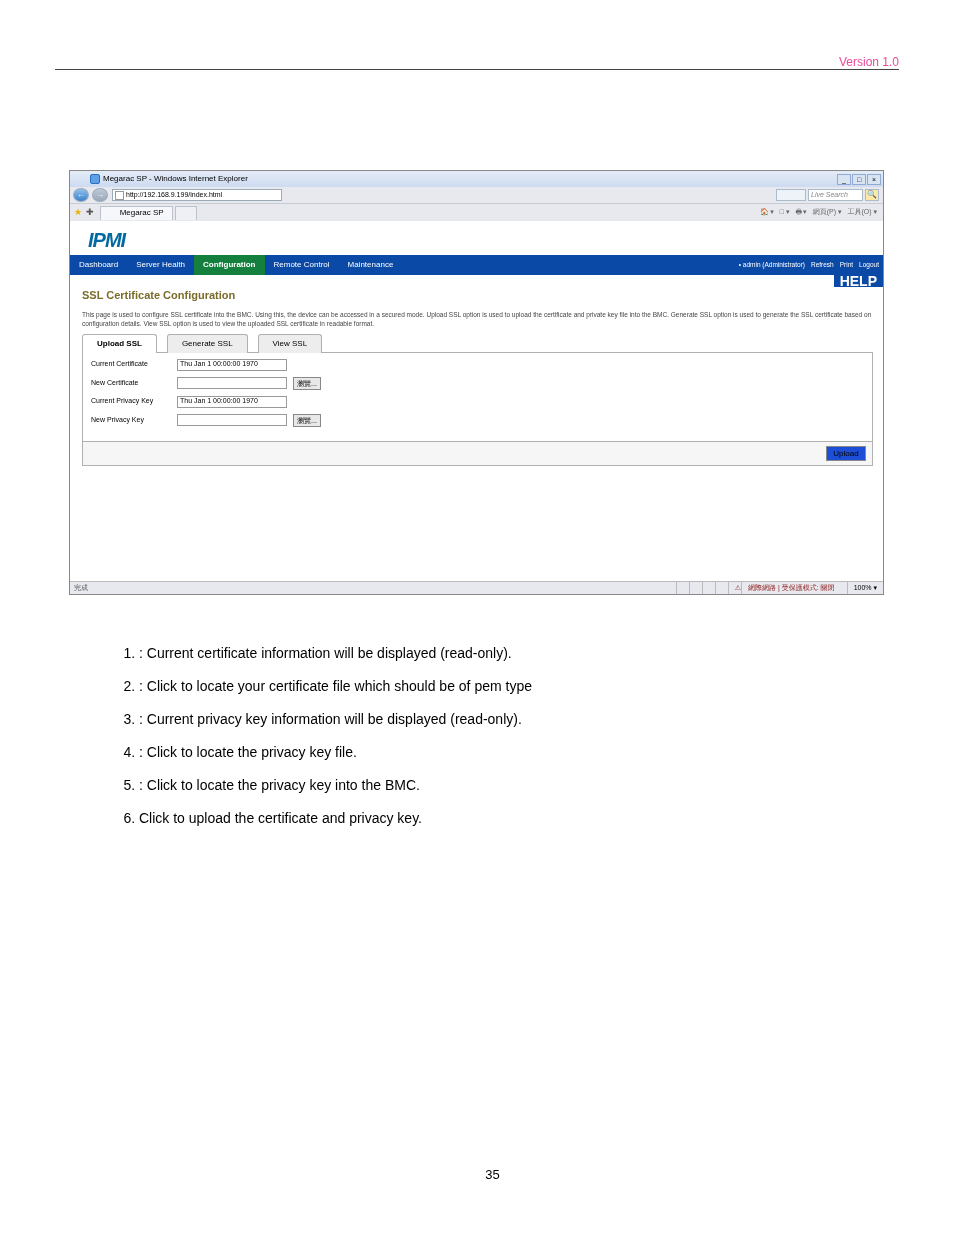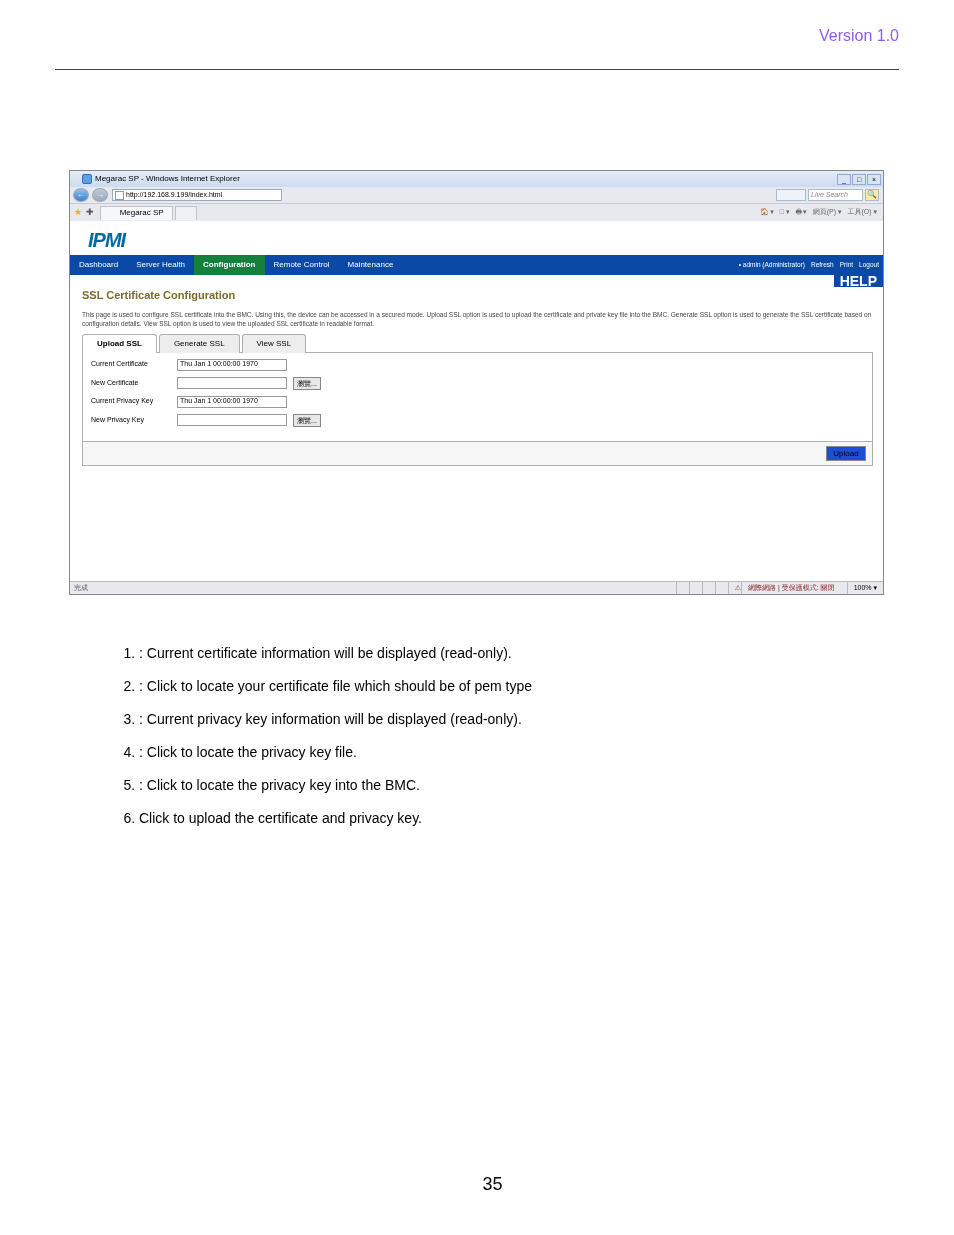--- a/index.html
+++ b/index.html
@@ -1,29 +1,29 @@
 <!DOCTYPE html>
 <html><head>
   <meta charset="utf-8">
   <style>
     * { margin:0; padding:0; box-sizing:border-box; }
     body { width:954px; height:1235px; font-family:Arial,Helvetica,sans-serif; background:#fff; position:relative; }
 
     
     .pg-header { position:relative; height:70px; border-bottom:1px solid #444; margin:0 55px; }
-    .version { position:absolute; right:0; bottom:24px; font-size:16px; color:#8b5cf6; }
+    .version { position:absolute; right:0; bottom:0; font-size:12px; color:#ec4899; }
 
     .content { padding:100px 69px 0 69px; font-size:13px; color:#000; line-height:1.5; }
     .intro-line { margin:0 0 2px 0; }
 
     
     .shot { width:815px; height:425px; border:1px solid #888; position:relative; background:#fff; overflow:hidden; margin-bottom:48px; }
 
     .titlebar { height:16px; background:linear-gradient(#e4ecf7,#cddaf0); display:flex; align-items:center; justify-content:space-between; font-size:8px; }
-    .titlebar-left { display:flex; align-items:center; gap:3px; padding-left:12px; }
+    .titlebar-left { display:flex; align-items:center; gap:3px; padding-left:20px; }
     .ie-icon { width:10px; height:10px; border:1px solid #2a70c0; border-radius:2px; background:#5ea0e6; }
     .winbtns { display:flex; gap:1px; padding-right:2px; }
     .winbtns span { display:inline-block; width:14px; height:11px; background:#d9e4f3; border:1px solid #8fa9d0; font-size:7px; text-align:center; line-height:9px; }
 
     .addrbar { height:16px; background:#e7e9ee; display:flex; align-items:center; font-size:8px; position:relative; }
     .addrbar .navbtn { width:16px; height:14px; display:inline-flex; align-items:center; justify-content:center; border:1px solid #9ab; border-radius:50%; margin-left:3px; background:linear-gradient(#8fc1ee,#3b82cc); color:#fff; font-size:8px; }
     .addrfield { margin-left:4px; width:170px; height:12px; background:#fff; border:1px solid #9ab; display:flex; align-items:center; padding-left:2px; font-size:7px; }
     .addrfield .pageicon{ width:9px; height:9px; border:1px solid #999; margin-right:2px; background:#fff; }
     .search-right{ margin-left:auto; display:flex; align-items:center; gap:2px; padding-right:4px; }
     .search-drop{ width:30px; height:12px; border:1px solid #abc; background:#eef3fa; }
@@ -43,21 +43,21 @@
     .menubar{ height:20px; background:#0a49a6; display:flex; align-items:center; font-size:8px; color:#fff; position:relative; }
     .menubar .mitem{ padding:0 9px; height:100%; display:flex; align-items:center; }
     .menubar .mitem.sel{ background:#15803d; font-weight:bold; }
     .menubar .rinfo{ position:absolute; right:4px; top:0; bottom:0; display:flex; align-items:center; gap:6px; font-size:6.5px; }
     .menubar .rinfo a{ color:#fff; text-decoration:none; }
     .menubar .help{ position:absolute; right:0; top:20px; background:#0a49a6; color:#fff; font-size:14px; font-weight:bold; padding:0 6px; height:12px; line-height:12px;}
     .app-body{ padding:12px 10px 0 12px; }
     .panel-title{ font-size:11px; font-weight:bold; color:#7a6b2a; margin-bottom:6px; }
     .panel-desc{ font-size:6.5px; color:#444; line-height:1.4; margin-bottom:6px; }
 
-    .ssl-tabs{ display:flex; gap:2px; margin-bottom:0; position:relative; z-index:1; }
+    .ssl-tabs{ display:flex; gap:10px; margin-bottom:0; position:relative; z-index:1; }
     .ssl-tab{ font-size:8px; padding:3px 14px; border:1px solid #b0b0b0; border-bottom:none; background:#ededed; border-radius:3px 3px 0 0; }
     .ssl-tab.active{ background:#fff; font-weight:bold; }
 
     .ssl-panel{ border:1px solid #b0b0b0; background:#fff; padding:6px 8px 8px 8px; font-size:8px; margin-top:-1px; }
     .fld-row{ display:flex; align-items:center; margin-bottom:6px; }
     .fld-lbl{ width:86px; font-size:7px; }
     .fld-input{ width:110px; height:12px; border:1px solid #999; background:#fff; font-size:7px; padding-left:2px; display:flex; align-items:center; }
     .browse-btn{ margin-left:6px; width:28px; height:13px; border:1px solid #888; background:#e8e8e8; font-size:7px; text-align:center; line-height:11px; }
 
     .upload-bar{ border:1px solid #b0b0b0; border-top:none; height:24px; display:flex; align-items:center; justify-content:flex-end; padding-right:6px; background:#f6f6f6; }
@@ -67,21 +67,21 @@
     .statusbar .done{ padding-left:4px; color:#555; }
     .statusbar .seg { margin-left:auto; display:flex; align-items:center; gap:0; }
     .statusbar .seg span{ border-left:1px solid #bbb; padding:0 6px; height:13px; display:flex; align-items:center; }
     .statusbar .warnseg{ color:#8a1818; }
     .statusbar .zoom{ padding:0 6px; }
 
     
     .steps { padding-left:60px; }
     .steps li { margin-bottom:12px; font-size:14px; list-style-position:outside; margin-left:10px; }
 
-    .page-num{ position:absolute; width:100%; text-align:center; bottom:40px; font-size:18px;padding-left:31px; }
+    .page-num{ position:absolute; width:100%; text-align:center; bottom:53px; font-size:13px;padding-left:31px; }
   </style>
 </head>
 <body>
 
 <div class="pg-header">
   <div class="version">Version 1.0</div>
 </div>
 
 <div class="content">
 

